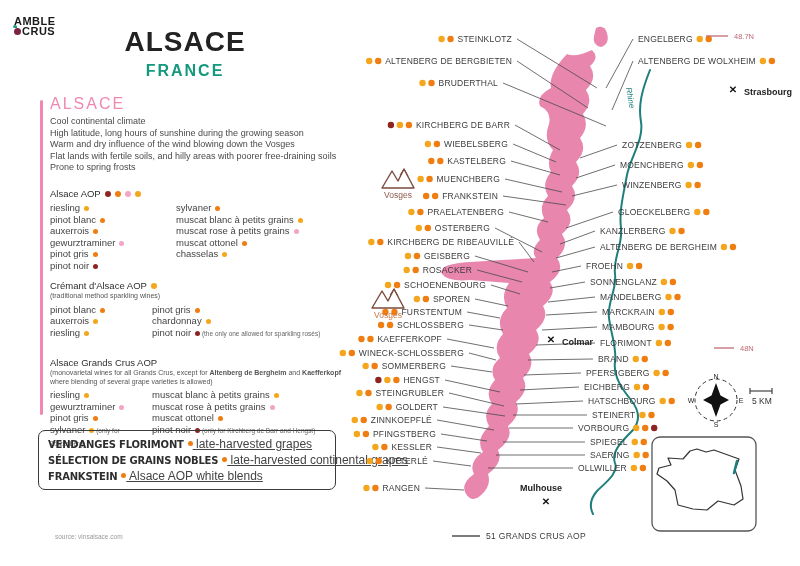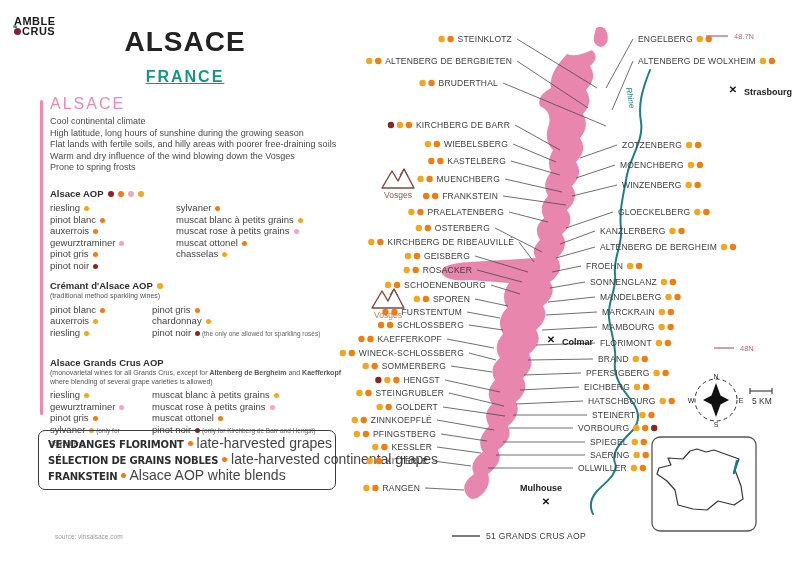--- a/index.html
+++ b/index.html
@@ -6,37 +6,37 @@
   #page{position:relative;width:800px;height:566px;background:#fff;overflow:hidden;
         font-family:"Liberation Sans",sans-serif;color:#3b3b3b;padding-left:12px;}
   .abs{position:absolute;}
   
   #logo{top:16px;left:14px;font-weight:bold;font-size:11px;letter-spacing:.5px;line-height:10px;color:#1a1a1a;}
   #logo .grape{display:inline-block;width:7px;height:7px;border-radius:50%;background:#7b2340;position:relative;margin-right:1px;}
   #logo .grape:before{content:"";position:absolute;left:-1px;top:-3px;width:4px;height:3px;background:#169b7f;border-radius:50% 50% 0 50%;}
   
   #title-block{top:26px;left:35px;width:300px;text-align:center;}
   #page-title{font-size:28px;font-weight:900;letter-spacing:1px;color:#222;font-family:"Liberation Sans",sans-serif;}
-  #page-subtitle{font-size:16px;font-weight:900;letter-spacing:2px;color:#14997e;margin-top:10px;text-decoration:underline;}
+  #page-subtitle{font-size:16px;font-weight:900;letter-spacing:2px;color:#14997e;margin-top:4px;}
   
   #pink-bar{left:40px;top:100px;width:3px;height:315px;background:#f088b2;border-radius:2px;}
   #intro-head{left:50px;top:95px;font-size:16px;letter-spacing:2px;color:#f088b2;}
   #intro-lines{left:50px;top:116px;font-size:9px;line-height:11.6px;color:#4a4a4a;}
   .sec{left:50px;width:310px;}
-  .sec-head{font-weight:bold;font-size:9.5px;color:#2e2e2e;}
+  .sec-head{font-weight:normal;font-size:9.5px;color:#2e2e2e;}
   .sec-intro{font-size:7px;color:#555;line-height:8.6px;margin-top:1px;}
   .cols{display:grid;margin-top:3px;font-size:9.5px;color:#444;line-height:11.6px;}
   .dot{display:inline-block;width:6px;height:6px;border-radius:50%;margin-left:4px;vertical-align:middle;}
   .dot.sm{width:5px;height:5px;}
   .note{font-size:6.5px;color:#666;}
   
   #legend-box{left:38px;top:430px;width:278px;border:1.2px solid #3a3a3a;border-radius:7px;padding:5px 9px 6px 9px;}
   .lg-row{line-height:13.8px;white-space:nowrap;}
   .lg-term{font-size:10px;font-weight:bold;letter-spacing:-.2px;color:#2e2e2e;font-family:"DejaVu Sans",sans-serif;}
-  .lg-desc{font-size:14px;color:#444;}
+  .lg-desc{font-size:12px;color:#444;text-decoration:underline;}
   #source{left:55px;top:533px;font-size:6.5px;color:#9a9a9a;}
   
   text{font-family:"Liberation Sans",sans-serif;}
   .cru{font-size:8.5px;fill:#3b3b3b;letter-spacing:.2px;}
   .city{font-size:9px;font-weight:bold;fill:#222;}
   .xmark{font-size:10px;font-weight:bold;fill:#111;}
   .lat{font-size:7.5px;fill:#c06a75;}
   .compass-letter{font-size:7px;fill:#222;}
   .scale-text{font-size:8.5px;fill:#333;}
   .vosges-label{font-size:8.5px;}
@@ -56,22 +56,22 @@
   <div class="abs" id="title-block">
     <div id="page-title">ALSACE</div>
     <div id="page-subtitle">FRANCE</div>
   </div>
 
   <div class="abs" id="pink-bar"></div>
   <div class="abs" id="intro-head">ALSACE</div>
   <div class="abs" id="intro-lines">
       <div>Cool continental climate</div>
       <div>High latitude, long hours of sunshine during the growing season</div>
+      <div>Warm and dry influence of the wind blowing down the Vosges</div>
       <div>Flat lands with fertile soils, and hilly areas with poorer free-draining soils</div>
-      <div>Warm and dry influence of the wind blowing down the Vosges</div>
       <div>Prone to spring frosts</div>
     </div>
 
   <div id="sections-root">
       <div class="abs sec" style="top: 188px;">
         <div class="sec-head">Alsace AOP<span class="dot" style="background: rgb(142, 36, 32);"></span><span class="dot" style="background: rgb(239, 125, 16);"></span><span class="dot" style="background: rgb(242, 165, 198);"></span><span class="dot" style="background: rgb(244, 166, 28);"></span></div>
         <div class="cols" style="grid-template-columns: 126px auto;">
           <div>
             <div>riesling<span class="dot sm" style="background: rgb(244, 166, 28);"></span></div>
             <div>pinot blanc<span class="dot sm" style="background: rgb(239, 125, 16);"></span></div>

